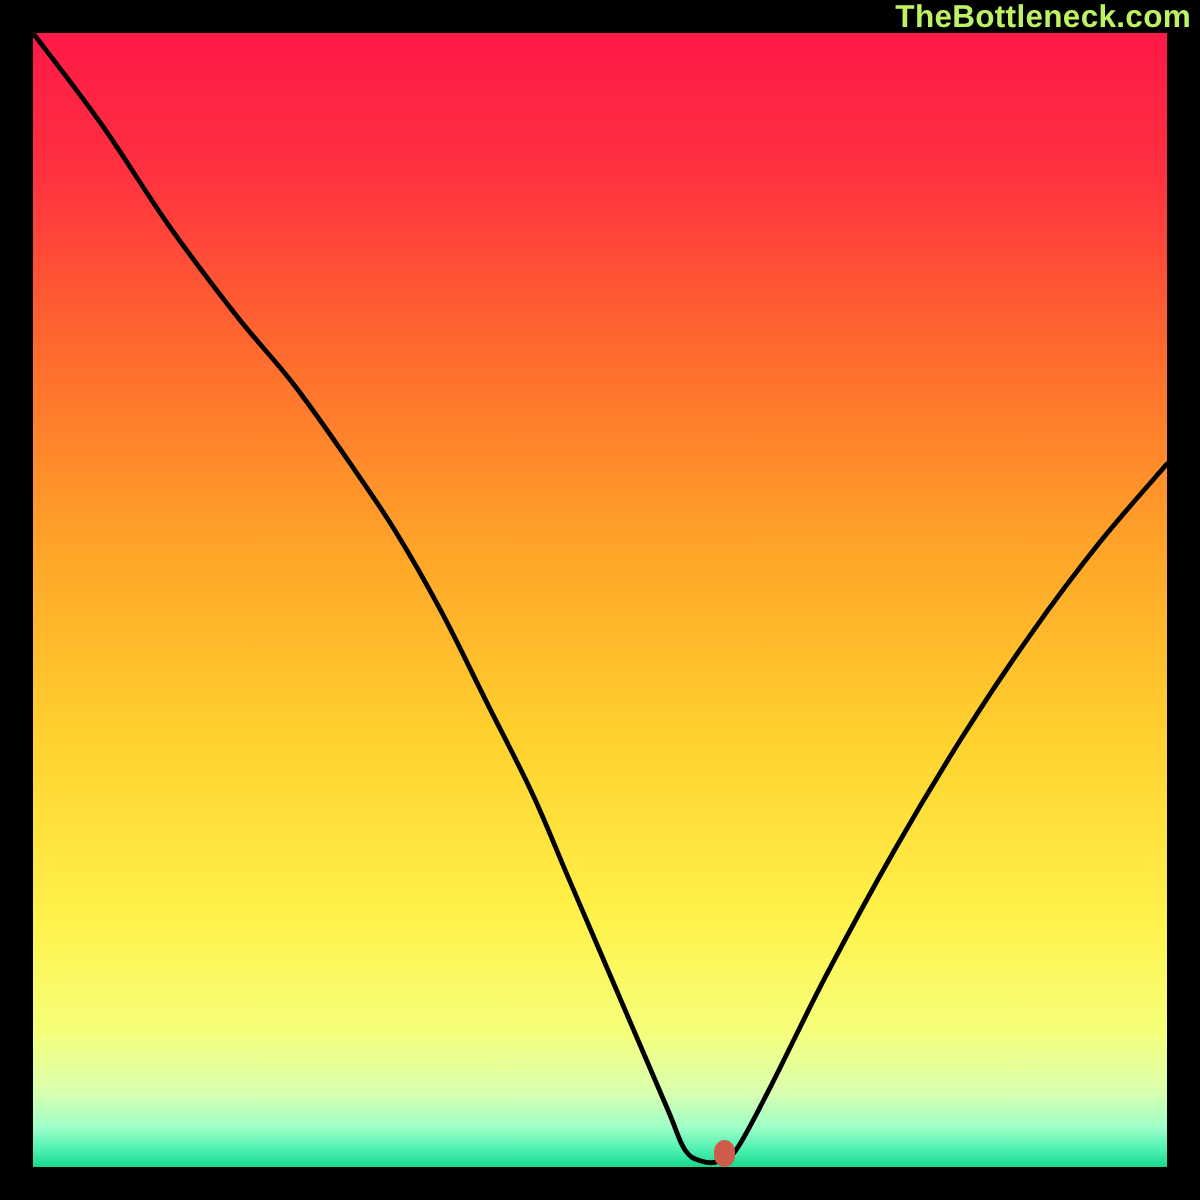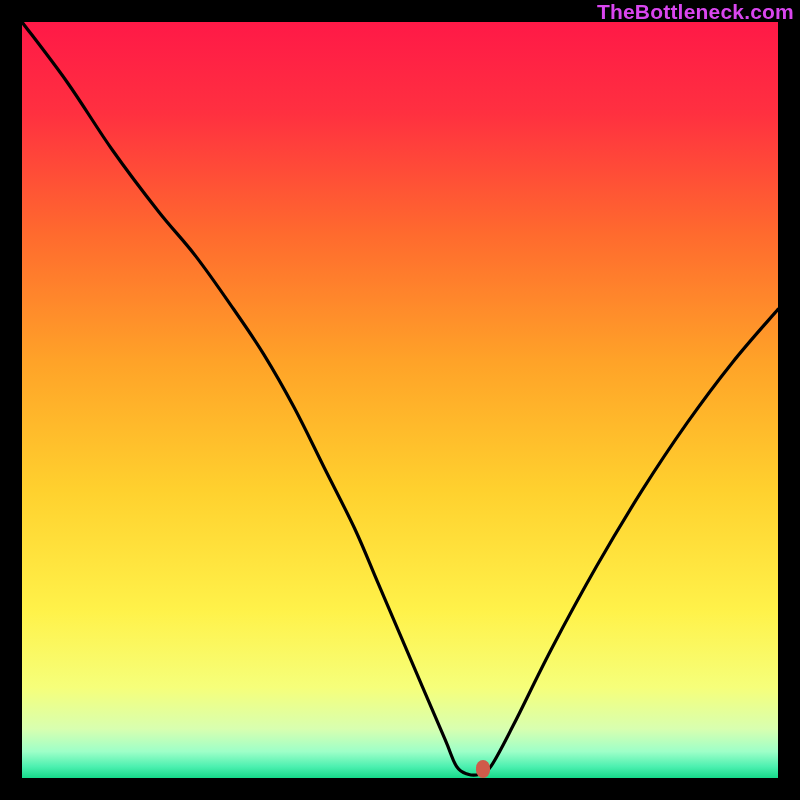--- a/index.html
+++ b/index.html
@@ -41,21 +41,21 @@
     height: 100%;
     pointer-events: none;
   }
   .watermark {
     position: absolute;
     top: 0;
     right: 6px;
     font-family: Arial, Helvetica, sans-serif;
     font-size: 21px;
     font-weight: 600;
-    color: #d946ef;
+    color: #bef264;
     letter-spacing: 0.2px;
     user-select: none;
   }
   .marker {
     position: absolute;
     width: 14px;
     height: 18px;
     border-radius: 8px / 9px;
     background: #cf5b4a;
     transform: translate(-50%, -50%);

